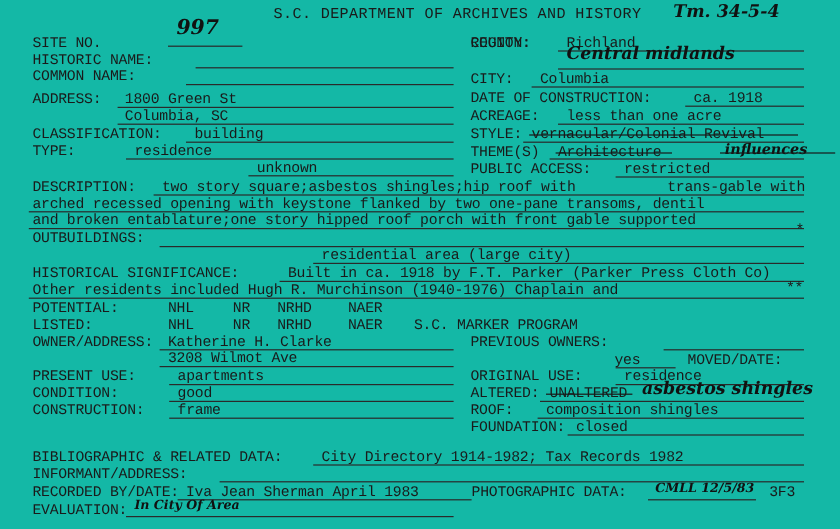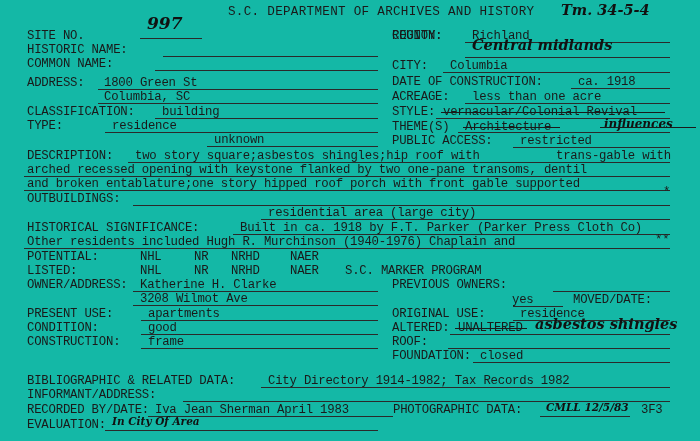--- a/index.html
+++ b/index.html
@@ -203,20 +203,21 @@
   <div class="t val" style="left:520px; top:308px;">residence</div>
   <div class="rule" style="left:513px; top:320px; width:157px;"></div>
 
   <div class="t lbl" style="left:392px; top:322px;">ALTERED:</div>
   <div class="t val" style="left:458px; top:322px;">UNALTERED</div>
   <div class="strike" style="left:455px; top:328px; width:72px;"></div>
   <div class="t hw hw-md" style="left:535px; top:317px;">asbestos shingles</div>
   <div class="rule" style="left:450px; top:334px; width:220px;"></div>
 
   <div class="t lbl" style="left:392px; top:336px;">ROOF:</div>
+  <div class="t val" style="left:455px; top:336px;">composition shingles</div>
   <div class="rule" style="left:448px; top:348px; width:222px;"></div>
 
   <div class="t lbl" style="left:392px; top:350px;">FOUNDATION:</div>
   <div class="t val" style="left:480px; top:350px;">closed</div>
   <div class="rule" style="left:473px; top:362px; width:197px;"></div>
 
   <div class="t lbl" style="left:27px; top:375px;">BIBLIOGRAPHIC &amp; RELATED DATA:</div>
   <div class="t val" style="left:268px; top:375px;">City Directory 1914-1982; Tax Records 1982</div>
   <div class="rule" style="left:261px; top:387px; width:409px;"></div>
 

